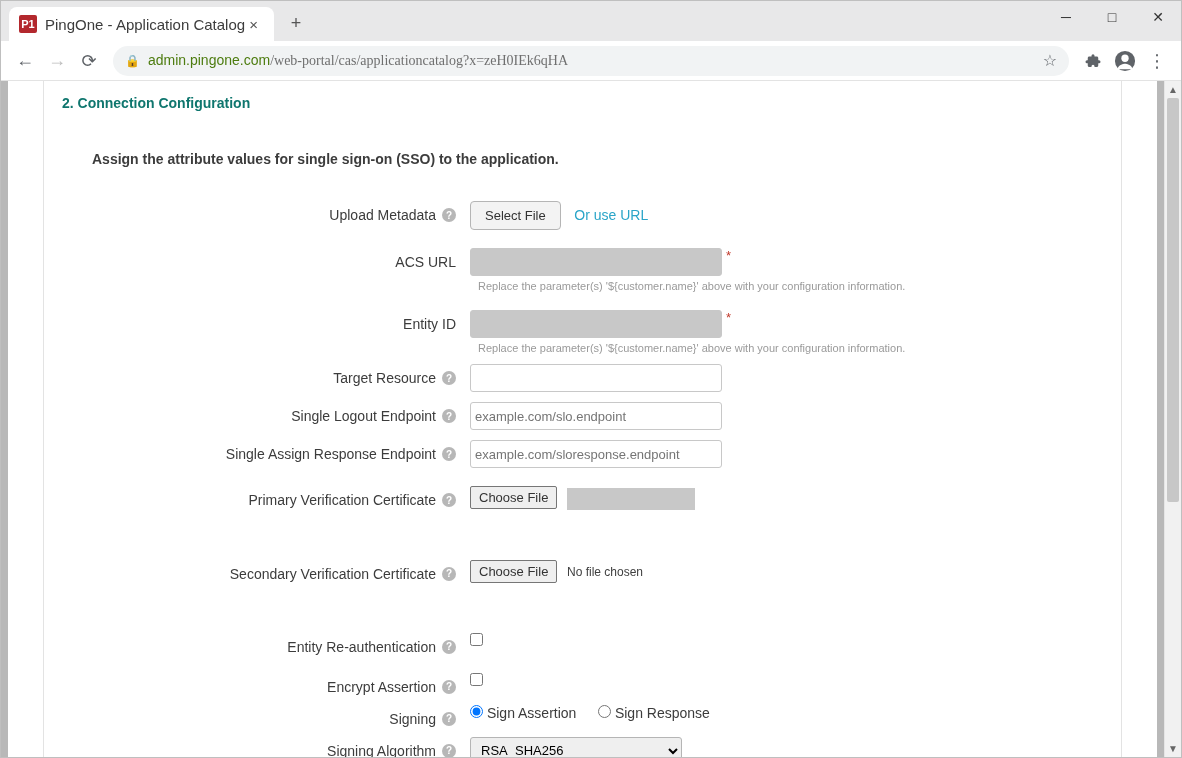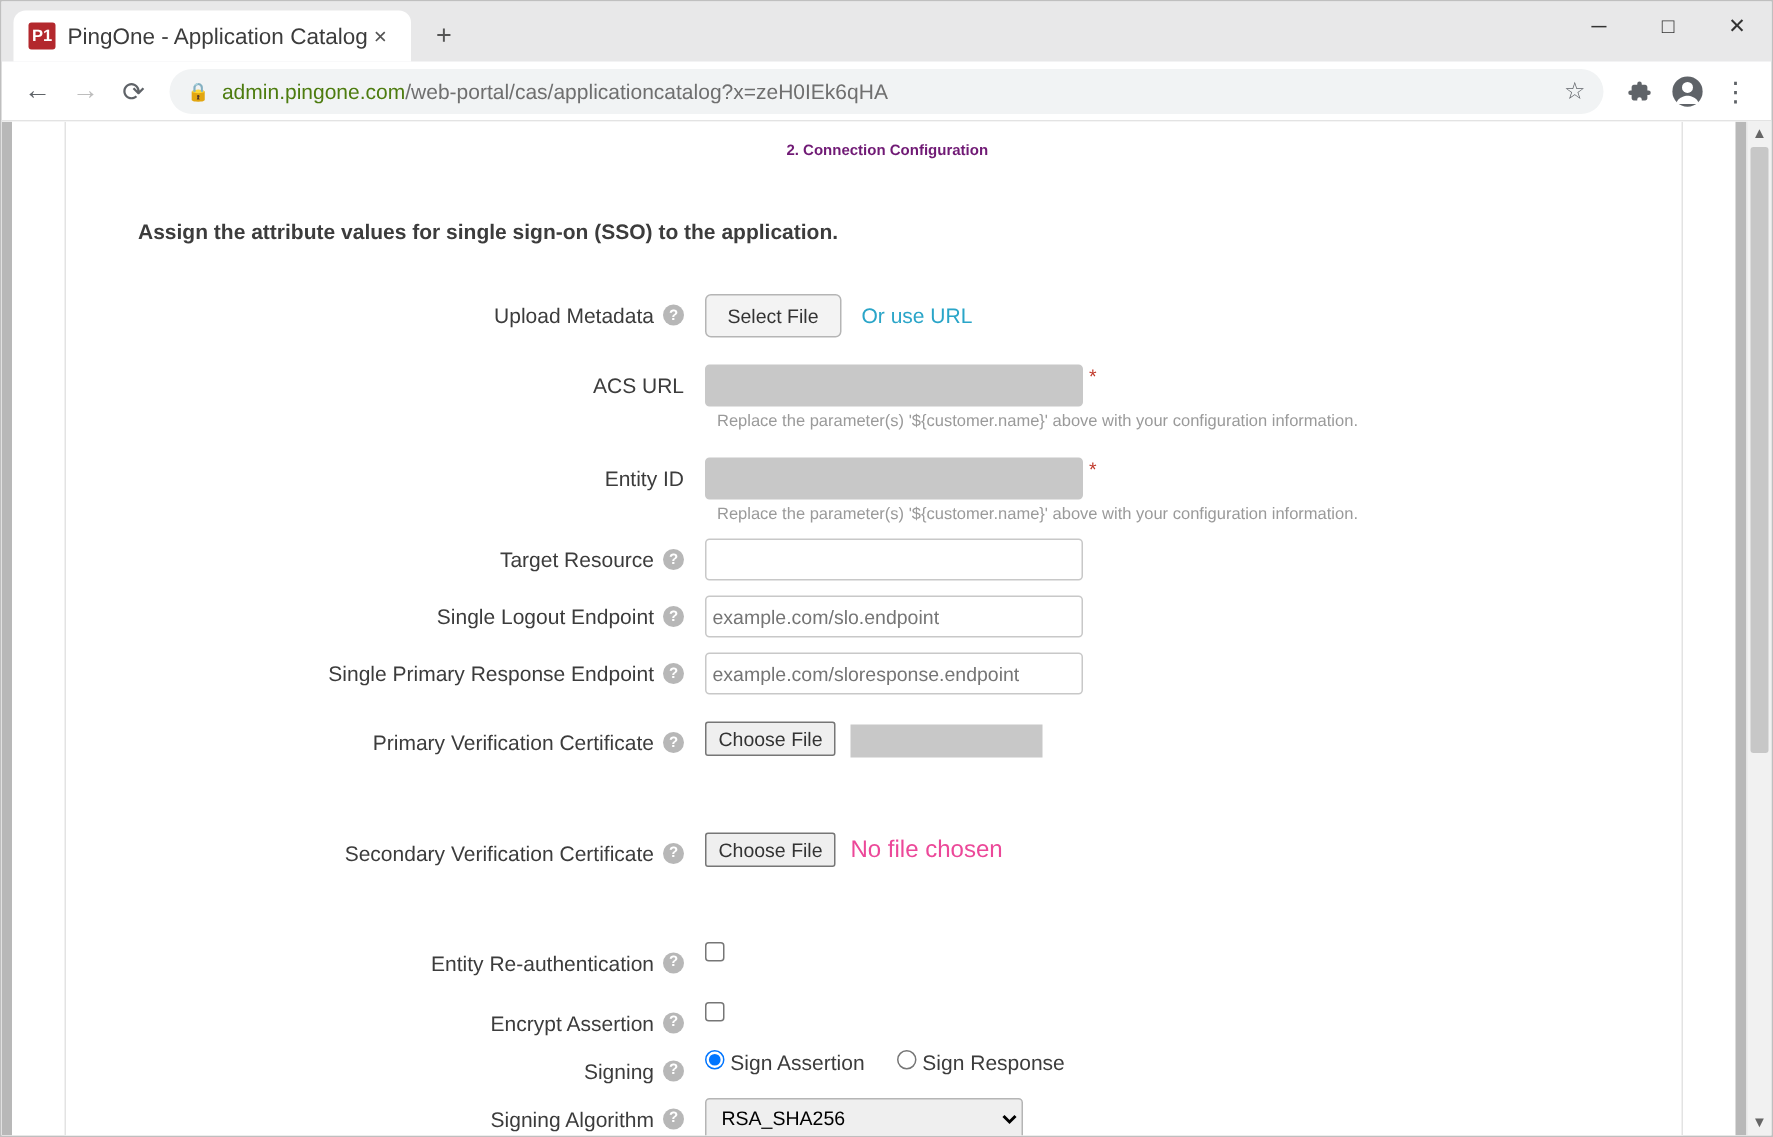--- a/index.html
+++ b/index.html
@@ -16,54 +16,54 @@
 .wincontrols { position:absolute; right:0; top:0; display:flex; }
 .wincontrols div { width:46px; height:32px; display:flex; align-items:center; justify-content:center; font-size:14px; color:#333;}
 
 
 .addrrow { height: 40px; display:flex; align-items:center; padding: 0 8px; border-bottom: 1px solid #e3e3e3; }
 .navbtn { width:32px; height:32px; display:flex; align-items:center; justify-content:center; font-size:18px; color:#5f6368; border-radius:50%; }
 .navbtn.disabled { color: #bdbdbd; }
 .omnibox { flex:1; height:30px; margin: 0 8px; background:#f1f3f4; border-radius:15px; display:flex; align-items:center; padding:0 12px; font-size:14px; color:#202124;}
 .omnibox .lock { font-size:12px; margin-right:8px; color:#5f6368;}
 .omnibox .url .host {color:#4d7c0f;}
-.omnibox .url .path {color:#6f6f6f;}
+.omnibox .url .path {color:#6f6f6f;font-family:Liberation Serif, serif;}
 .omnibox .star { margin-left:auto; color:#5f6368; font-size:16px;}
 .ext, .avatar, .menu { width:32px; height:32px; display:flex; align-items:center; justify-content:center; color:#5f6368; font-size:18px;}
 .avatar svg{ width:22px; height:22px; }
 
 
 .viewport { flex:1; display:flex; overflow:hidden; position:relative;}
 .scrollgutter{ width:17px; background:#f1f1f1; border-left:1px solid #e5e5e5; display:flex; flex-direction:column; align-items:center;}
 .scrollgutter .arrow{height:17px;display:flex;align-items:center;justify-content:center;font-size:10px;color:#666;width:100%;}
 .scrollgutter .track{flex:1;width:100%;position:relative;}
 .scrollgutter .thumb{position:absolute;left:2px;right:2px;top:0;height:63%;background:#c7c7c7;border-radius:2px;}
 .page { flex:1; background:#fff; overflow:hidden; position:relative;}
 .page-inner{ position:absolute; left:0; right:0; top:0; padding-bottom:40px;}
 .edgeL,.edgeR{position:absolute;top:0;bottom:0;width:7px;background:#b8b8b8;}
 .edgeL{left:0;} .edgeR{right:0;}
 .card{ margin: 0 42px; background:#fff; border:1px solid #e3e3e3; border-top:none; padding: 0 0 30px 0;}
-.card h3{ font-size:10px; font-weight:700; color:#701a75; padding: 14px 0 0 18px; text-align: center;}
+.card h3{ font-size:14px; font-weight:700; color:#0f766e; padding: 14px 0 0 18px;}
 .lead{ font-size:14px; font-weight:700; color:#3c3c3c; padding: 40px 0 34px 48px;}
 
 .formrow{ display:flex; align-items:flex-start; margin-bottom: 18px;}
 .formrow.tight{ margin-bottom: 10px; }
 .formrow.gap-lg{ margin-bottom: 50px; }
 .flabel{ width: 420px; text-align:right; font-size:14px; color:#3c3c3c; padding-right: 8px; padding-top:6px; display:flex; justify-content:flex-end; align-items:center; gap:6px;}
 .help{ width:14px; height:14px; border-radius:50%; background:#b7b7b7; color:#fff; font-size:10px; font-weight:700; display:inline-flex; align-items:center; justify-content:center;}
 .fcontrol{ flex:1; padding-left:6px;}
 .btn{ display:inline-block; padding:6px 14px; font-size:13px; background:#f3f3f3; border:1px solid #b5b5b5; border-radius:4px; color:#333;}
 .btn.native{ padding:3px 8px; border-radius:2px; background:#efefef; border:1px solid #767676;}
 .link{ color:#2aa5c8; font-size:14px; text-decoration:none; margin-left:10px;}
 .txt{ width:252px; height:28px; border:1px solid #c8c8c8; border-radius:3px; padding:0 4px; font-size:13px; color:#333;}
 .txt.gray{ background:#c8c8c8; }
 .req{ color:#c0392b; margin-left:4px; vertical-align:top;}
 .hint{ font-size:11px; color:#9a9a9a; margin-top:4px; margin-left:8px;}
 .filemask{display:inline-block;width:128px;height:22px;background:#c8c8c8;margin-left:6px;vertical-align:middle;}
-.nofile{font-size:16px;color:#ec4899;margin-left:6px;}
+.nofile{font-size:12px;color:#404040;margin-left:6px;}
 .radio-row label{font-size:14px;color:#3c3c3c;margin-right:18px;}
 .select{ width:212px; height:28px; border:1px solid #b5b5b5; border-radius:3px; font-size:13px; padding:0 6px;}
 </style>
 </head>
 <body>
 
 <div class="browser">
  <div class="titlebar">
    <div class="tab">
      <span class="favicon">P1</span>
@@ -155,21 +155,21 @@
       <div class="formrow tight">
         <div class="flabel">
                 <span>Single Logout Endpoint</span>
                 <span class="help">?</span>
               </div>
         <div class="fcontrol"><input class="txt" placeholder="example.com/slo.endpoint" style=""></div>
       </div>
 
       <div class="formrow">
         <div class="flabel">
-                <span>Single Primary Response Endpoint</span>
+                <span>Single Assign Response Endpoint</span>
                 <span class="help">?</span>
               </div>
         <div class="fcontrol"><input class="txt" placeholder="example.com/sloresponse.endpoint" style=""></div>
       </div>
 
       <div class="formrow gap-lg">
         <div class="flabel">
                 <span>Primary Verification Certificate</span>
                 <span class="help">?</span>
               </div>

